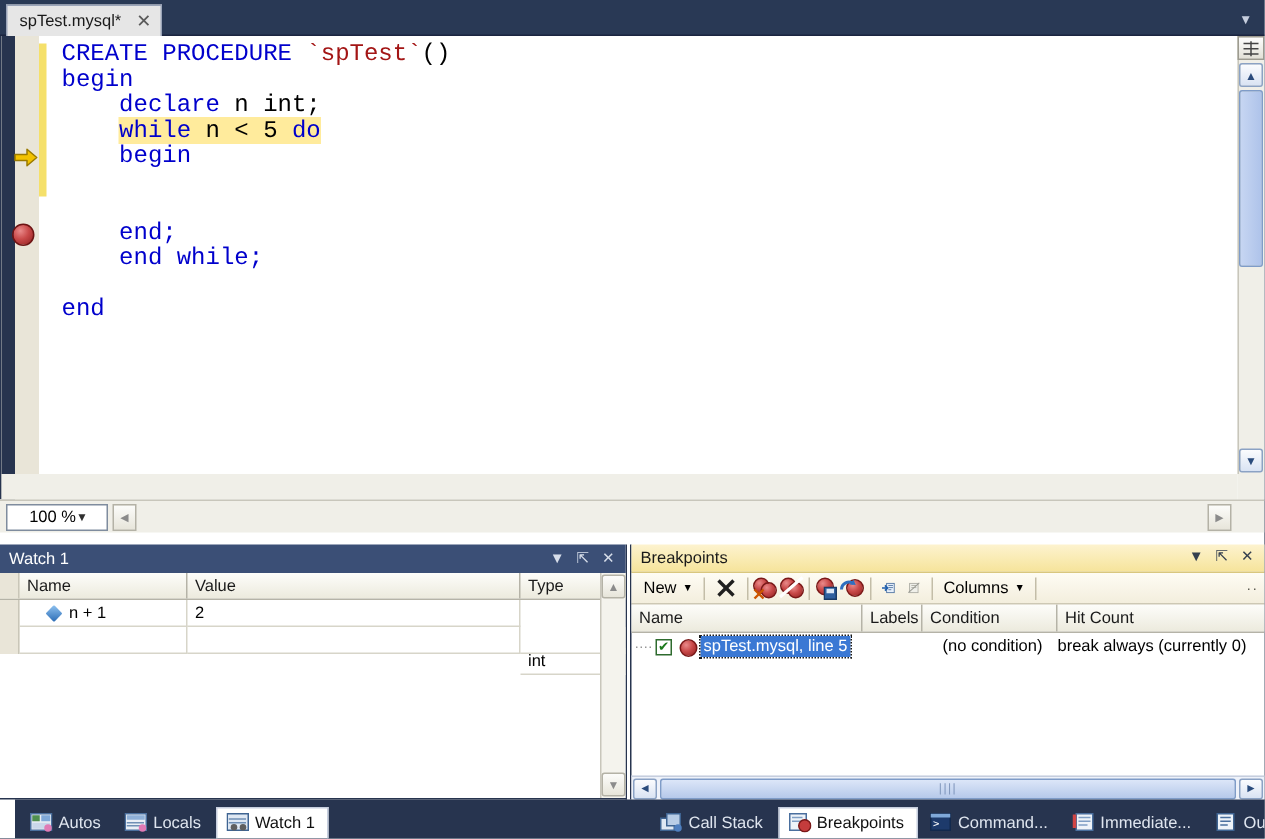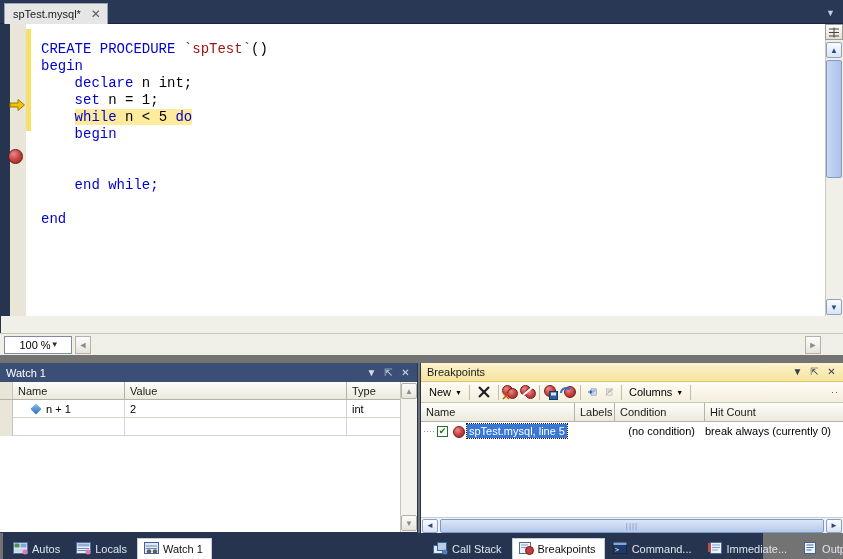--- a/index.html
+++ b/index.html
@@ -6,21 +6,21 @@
   html, body {
     margin: 0; padding: 0;
     width: 843px; height: 559px;
     overflow: hidden;
     background: #27344f;
     font-family: "Liberation Sans", sans-serif;
     font-size: 11px;
     color: #000;
     -webkit-font-smoothing: none;
   }
-  #app { position: relative; width: 843px; height: 559px; background: #737373; text-decoration: underline; }
+  #app { position: relative; width: 843px; height: 559px; background: #ffffff; text-decoration: underline; }
 
   
   .tabstrip {
     position: absolute; left: 0; top: 0; width: 843px; height: 24px;
     background: #293955;
     border-bottom: 1px solid #1b2540;
   }
   .doc-tab {
     position: absolute; left: 4px; top: 3px; height: 21px;
     background: #e6e6e6;
@@ -62,23 +62,23 @@
     background: #ffffff;
   }
   .changebar {
     position: absolute; left: 25px; width: 5px; background: #f5e06a;
   }
   .code-area {
     position: absolute; left: 31px; top: 0; right: 28px; bottom: 0;
     background: #ffffff;
     overflow: hidden;
     font-family: "Liberation Mono", "DejaVu Sans Mono", monospace;
-    font-size: 14px;
+    font-size: 16px;
     line-height: 17px;
-    padding-top: 17px;
+    padding-top: 4px;
   }
   .cl { height: 17px; white-space: pre; padding-left: 9px; }
   .kw { color: #0000cc; }
   .id { color: #a31515; }
   .pl { color: #000000; }
   .hl { background: #ffeb9c; }
   .exec-arrow {
     position: absolute; left: 8px; width: 17px; height: 14px;
   }
   .bp-dot {
@@ -257,21 +257,21 @@
   .hs-thumb {
     flex: 1; height: 14px; margin: 0 1px;
     background: linear-gradient(#dce6f8,#b6c9ea);
     border: 1px solid #7f9cc8; border-radius: 2px;
     display: flex; align-items: center; justify-content: center;
     color: #7e95bb; font-size: 8px; letter-spacing: 1px;
   }
 
   
   .bottombar {
-    position: absolute; left: 3px; bottom: 0; width: 760px; height: 26px;
+    position: absolute; left: 10px; bottom: 0; width: 834px; height: 26px;
     background: #27344f;
   }
   .btabs { position: absolute; bottom: 0; height: 26px; display: flex; align-items: flex-end; }
   .btab {
     display: flex; align-items: center; height: 20px;
     padding: 0 8px 0 6px; margin-right: 2px;
     color: #dfe5ef; font-size: 11px; white-space: nowrap;
   }
   .btab.active {
     background: #ffffff; color: #101010;
@@ -306,25 +306,25 @@
       <svg width="17" height="14" viewBox="0 0 17 14">
         <path d="M1 5 L9 5 L9 1.5 L15.5 7 L9 12.5 L9 9 L1 9 Z" fill="#f2c200" stroke="#9a7a00" stroke-width="1" stroke-linejoin="round"></path>
       </svg>
     </div>
     <div class="bp-dot" id="bpDot" style="top: 125px;"></div>
 
     <div class="code-area" id="codeArea">
         <div class="cl"><span><span class="kw">CREATE PROCEDURE </span><span class="id">`spTest`</span><span class="pl">()</span></span></div>
         <div class="cl"><span><span class="kw">begin</span></span></div>
         <div class="cl"><span>    </span><span><span class="kw">declare </span><span class="pl">n int;</span></span></div>
-        <div class="cl"><span>    </span><span><span class="kw">set </span><span class="pl">n = 1;</span></span></div>
         <div class="cl"><span>    </span><span class="hl"><span class="kw">while </span><span class="pl">n &lt; 5 </span><span class="kw">do</span></span></div>
         <div class="cl"><span>    </span><span><span class="kw">begin</span></span></div>
         <div class="cl">&nbsp;</div>
         <div class="cl">&nbsp;</div>
+        <div class="cl"><span>    </span><span><span class="kw">end;</span></span></div>
         <div class="cl"><span>    </span><span><span class="kw">end </span><span class="kw">while;</span></span></div>
         <div class="cl">&nbsp;</div>
         <div class="cl"><span><span class="kw">end</span></span></div>
       </div>
 
     <div class="ed-vscroll">
       <div class="splitbtn">
         <svg width="12" height="11" viewBox="0 0 12 11">
           <line x1="1" y1="2" x2="11" y2="2" stroke="#444" stroke-width="1"></line>
           <line x1="1" y1="5.5" x2="11" y2="5.5" stroke="#444" stroke-width="1"></line>
@@ -365,21 +365,21 @@
     <div id="watchRows">
         <div class="grid-row">
           <div class="wgutter"></div>
           <div class="gc" style="width: 112px; padding-left: 18px;">
             <span class="watch-icon"></span>
             <span>n + 1</span>
           </div>
           <div class="gc" style="width: 222px;">
             <span>2</span>
           </div>
-          <div class="gc" style="flex: 1 1 0%;">
+          <div class="gc" style="flex: 1 1 0%; margin-top: 32px;">
             <span>int</span>
           </div>
         </div>
         <div class="grid-row">
           <div class="wgutter"></div>
           <div class="gc" style="width: 112px;">
             <span></span>
           </div>
           <div class="gc" style="width: 222px;">
             <span></span>

